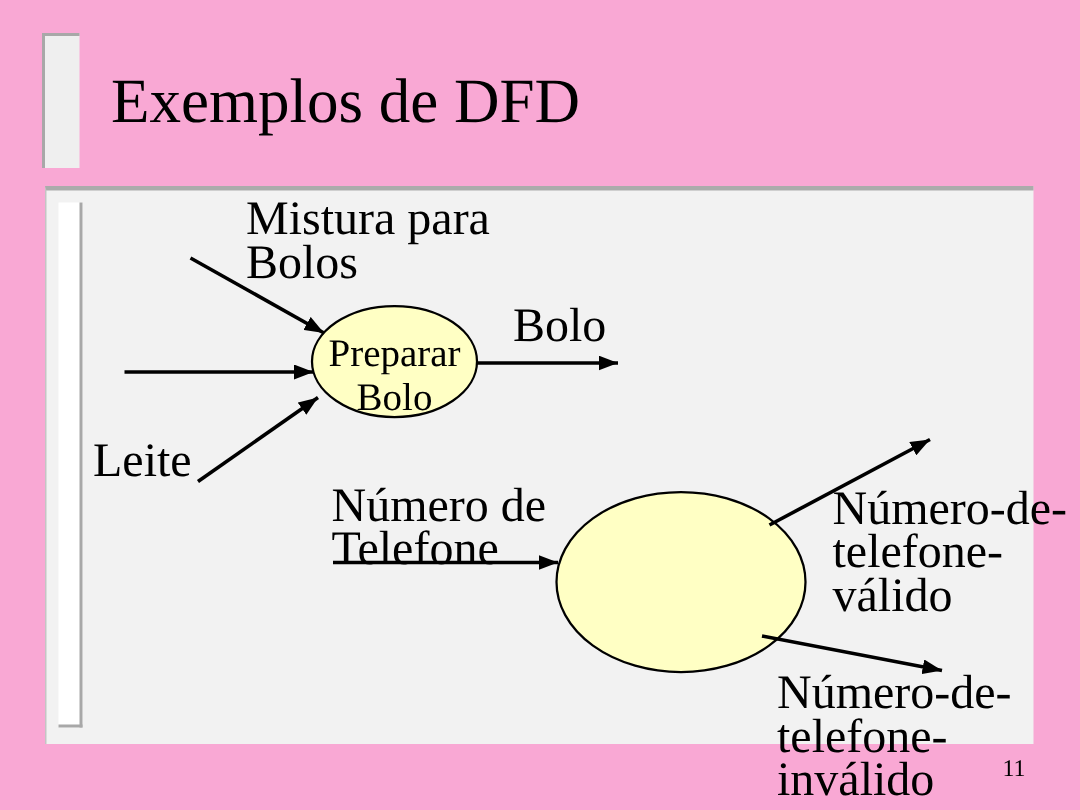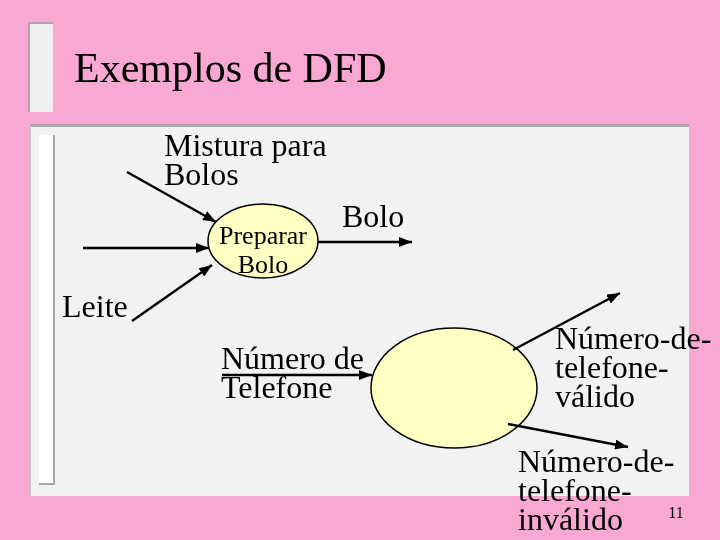--- a/index.html
+++ b/index.html
@@ -70,21 +70,21 @@
     width: 24px;
     font-size: 16px;
     line-height: 18px;
     text-align: center;
     font-family: Liberation Serif, serif;
   }
   .lbl-mistura      { left: 164px; top: 131px; }
   .lbl-ovos         { left: 55px;  top: 212px; }
   .lbl-leite        { left: 62px;  top: 292px; }
   .lbl-bolo         { left: 342px; top: 202px; }
-  .lbl-numtel       { left: 221px; top: 344px; }
+  .lbl-numtel       { left: 221px; top: 322px; }
   .lbl-numvalido    { left: 555px; top: 324px; }
   .lbl-numinvalido  { left: 518px; top: 447px; }
   .lbl-process-1    { left: 203px; top: 209px; width: 120px; margin-top: 12px; }
   .lbl-process-2    { left: 364px; top: 355px; width: 180px; }
 </style>
 </head>
 <body>
 
 <div class="slide">
 

